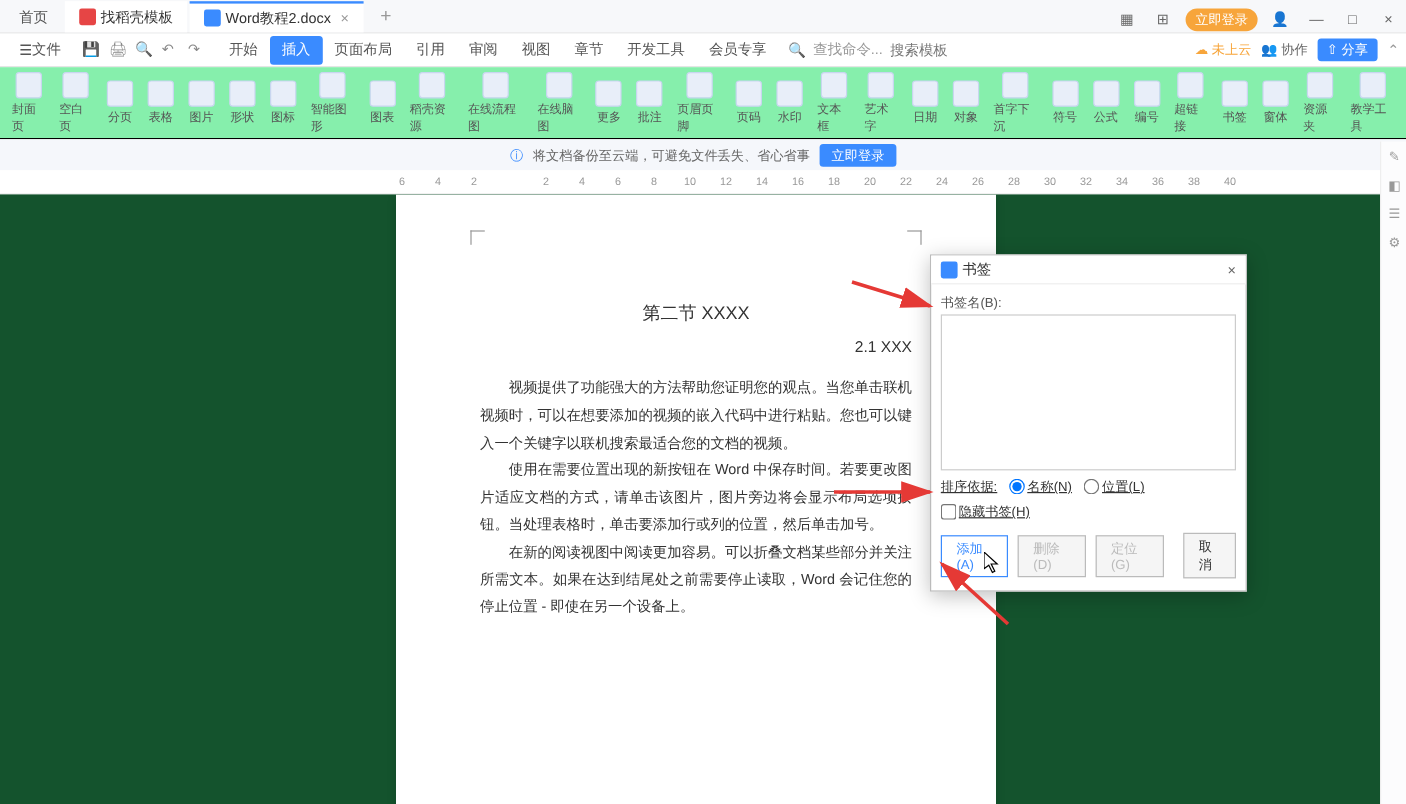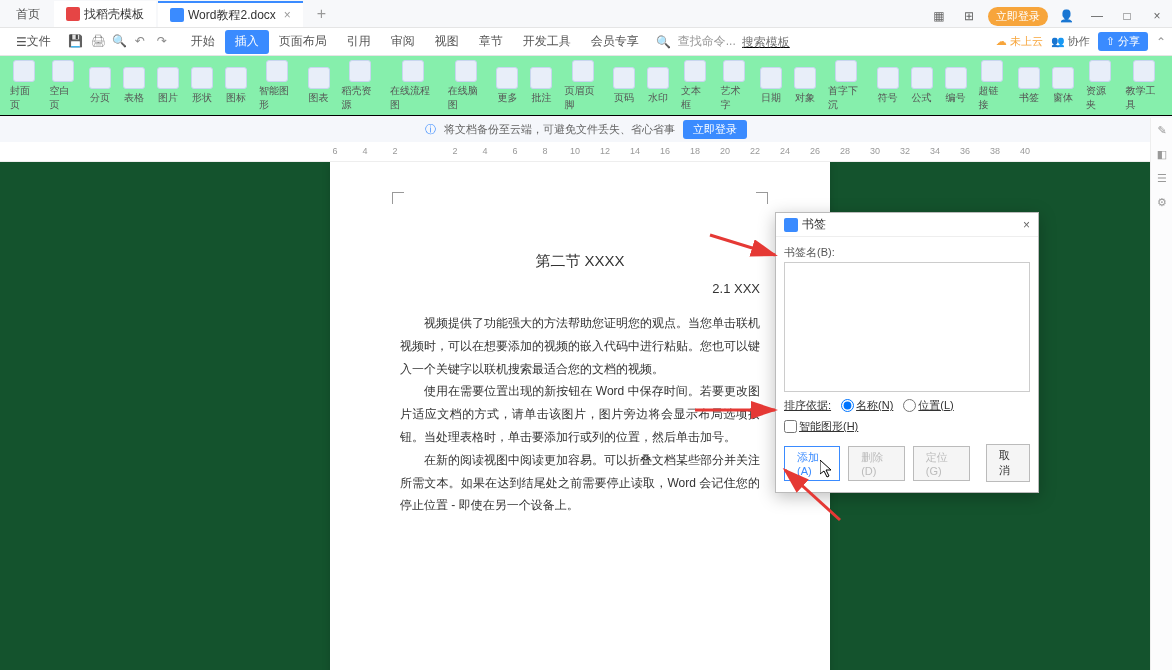--- a/index.html
+++ b/index.html
@@ -20,21 +20,21 @@
   .winbtns .loginbtn{ background:#f7a53b; color:#fff; padding:2px 8px; border-radius:10px; font-size:11px;}
   .winbtns .ico{ width:22px;height:22px;display:flex;align-items:center;justify-content:center;color:#666;}
 
   
   .menubar { height: 28px; display:flex; align-items:center; border-bottom:1px solid #e5e5e5; padding:0 6px; font-size:12px; background:#fff;}
   .menubar .mitem{ padding:0 10px; height:24px; display:flex; align-items:center; cursor:pointer; color:#555;}
   .menubar .mitem.active{ background:#3a8bff; color:#fff; border-radius:3px;}
   .menubar .qat { display:flex; align-items:center; gap:6px; margin:0 8px;}
   .menubar .qat .q{ width:16px;height:16px; display:inline-block; color:#888;}
   .menubar .searchwrap{ display:flex; align-items:center; gap:6px; margin-left:8px; color:#999;}
-  .menubar .searchwrap input{ border:none; outline:none; font-size:12px; width:80px; color:#000000;text-decoration:underline;}
+  .menubar .searchwrap input{ border:none; outline:none; font-size:12px; width:80px; color:#000000;}
   .menubar .spacer{flex:1;}
   .menubar .right{ display:flex; align-items:center; gap:8px;}
   .menubar .cloudbtn{ color:#f7a53b; font-size:11px;}
   .menubar .sharebtn{ background:#3a8bff; color:#fff; padding:2px 8px; border-radius:3px; font-size:11px;}
   .menubar .collab{ color:#666; font-size:11px;}
 
   
   .ribbon { height: 60px; background:#86efac; border-bottom:1px solid #000000; display:flex; align-items:center; padding:0 4px; overflow:hidden;}
   .rgroup{ display:flex; flex-direction:column; align-items:center; justify-content:center; padding:0 6px; height:100%; border-right:0px solid #eee; font-size:10px; color:#555; min-width:34px; gap:2px;}
   .rgroup .ricon{ width:22px; height:22px; background:#e8eef9; border:1px solid #c8d6ef; border-radius:3px;}
@@ -342,21 +342,21 @@
           <span>名称(N)</span>
         </label>
       <label>
           <input type="radio" style=""> 
           <span>位置(L)</span>
         </label>
     </div>
     <div class="optrow">
       <label>
           <input type="checkbox" style=""> 
-          <span>智能图形(H)</span>
+          <span>隐藏书签(H)</span>
         </label>
     </div>
     <div class="btnrow">
       <span class="btn primary">添加(A)</span>
       <span class="btn disabled">删除(D)</span>
       <span class="btn disabled">定位(G)</span>
       <span class="btnspacer"></span>
       <span class="btn">取消</span>
     </div>
   </div>

